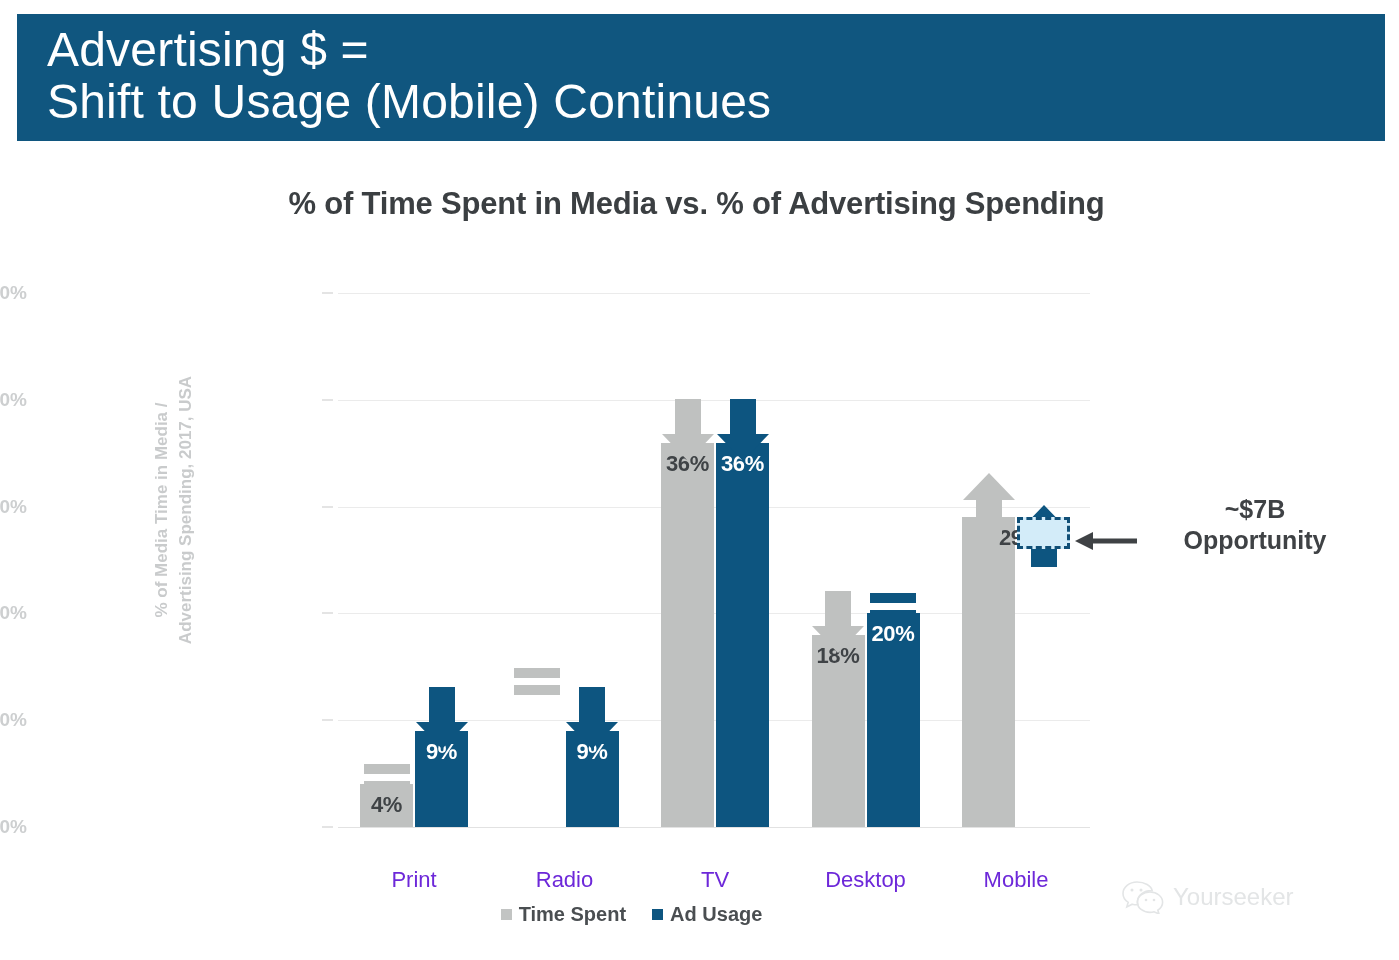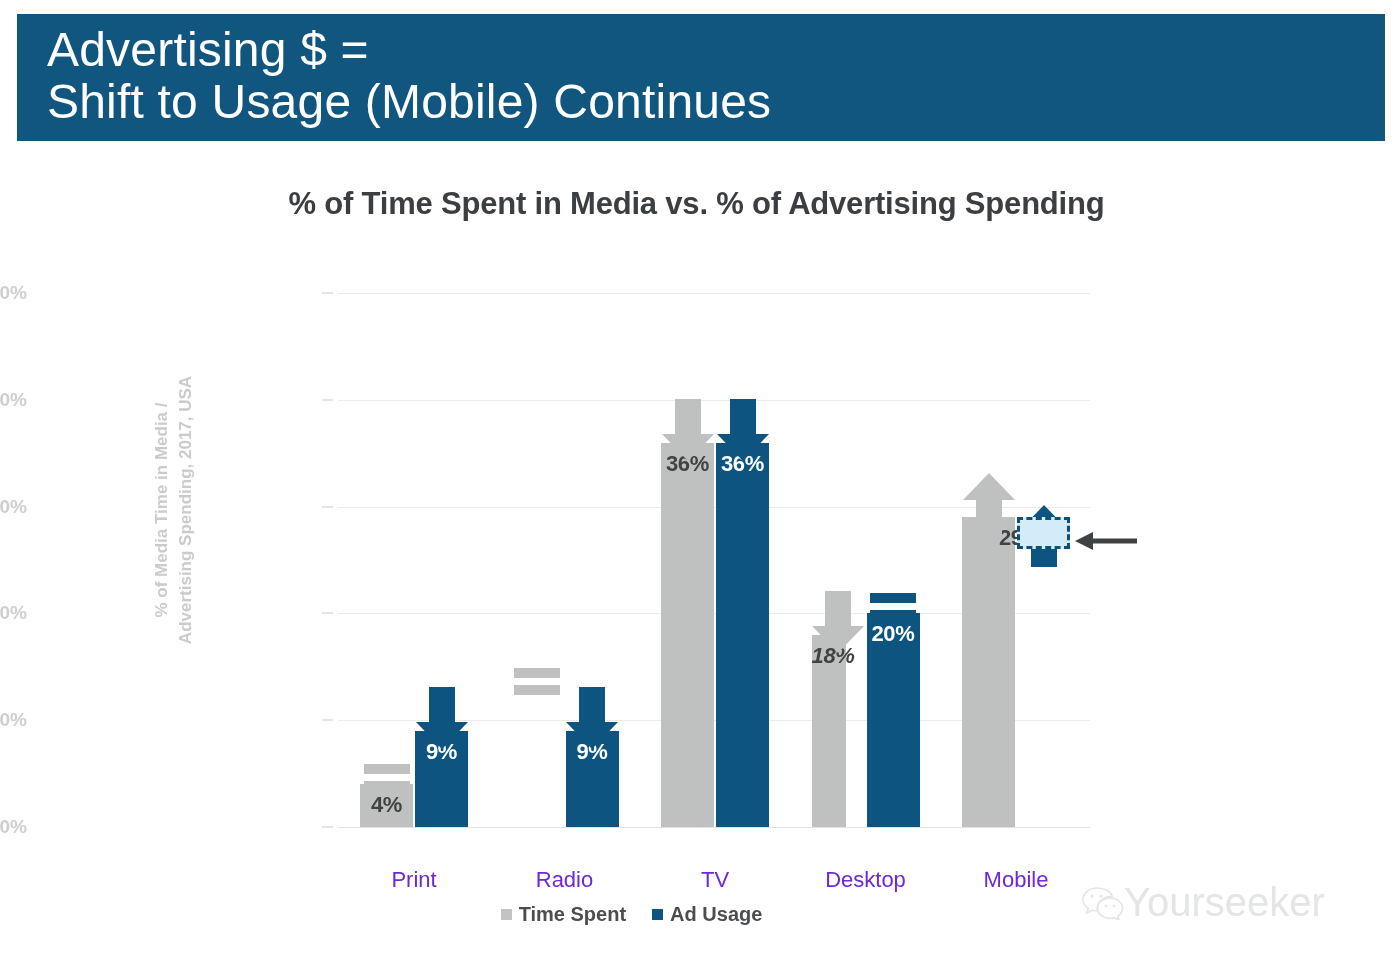--- a/index.html
+++ b/index.html
@@ -195,26 +195,27 @@
     font-weight: bold;
     color: #4a4e51;
   }
   .legend-swatch { width: 11px; height: 11px; display: inline-block; }
   .legend-swatch.time { background: #c2c4c3; }
   .legend-swatch.ad   { background: #0d5580; }
 
   
   #watermark {
     position: absolute;
-    left: 1082px;
+    left: 1122px;
     top: 880px;
     display: flex;
     align-items: center;
+    gap: 9px;
     color: #e3e5e6;
-    font-size: 40px;
+    font-size: 24px;
     font-weight: 400;
   }
   #watermark svg { display: block; }
 </style>
 </head>
 <body>
 
 <div id="header-banner">
   <div id="header-title">Advertising $ =
 Shift to Usage (Mobile) Continues</div>
@@ -292,21 +293,21 @@
       </div>
       <div class="bar ad" style="left: 378px; width: 53px; height: 384.48px;">
         <div class="bar-value" style="top: 8px;">36%</div>
       </div>
       <div class="indicator" style="left: 378.5px; width: 52px; top: 105.52px;">
         <svg width="52" height="62" viewBox="0 0 52 62">
           <polygon points="26,62 0,35 13,35 13,0 39,0 39,35 52,35" fill="#0d5580"></polygon>
         </svg>
       </div>
       <div class="cat-label" style="left: 323px; width: 108px;">TV</div>
-      <div class="bar time" style="left: 473.5px; width: 34px; height: 192.24px; font-style: italic;">
+      <div class="bar time" style="left: 473.5px; width: 53px; height: 192.24px;">
         <div class="bar-value" style="top: 8px;">18%</div>
       </div>
       <div class="indicator" style="left: 474px; width: 52px; top: 297.76px;">
         <svg width="52" height="62" viewBox="0 0 52 62">
           <polygon points="26,62 0,35 13,35 13,0 39,0 39,35 52,35" fill="#bfc1c0"></polygon>
         </svg>
       </div>
       <div class="bar ad" style="left: 528.5px; width: 53px; height: 213.6px;">
         <div class="bar-value" style="top: 8px;">20%</div>
       </div>
@@ -333,20 +334,22 @@
       <div class="cat-label" style="left: 624px; width: 108px;">Mobile</div>
       <div id="opportunity-box" style="left: 679px; width: 53px; top: 224.28px; height: 32.04px; background: rgb(211, 236, 249); border-color: rgb(16, 79, 119);"></div>
     </div>
 
   <div id="opportunity-arrow">
     <svg width="62" height="20" viewBox="0 0 62 20">
       <polygon points="0,10 18,1 18,19" fill="#3f4245"></polygon>
       <rect x="16" y="7.5" width="46" height="5" fill="#3f4245"></rect>
     </svg>
   </div>
+  <div id="opportunity-annotation">~$7B
+Opportunity</div>
 </div>
 
 <div id="legend">
   <span>
     <span class="legend-item">
         <span class="legend-swatch time"></span>
         <span>Time Spent</span>
       </span>
   </span>
   <span>

